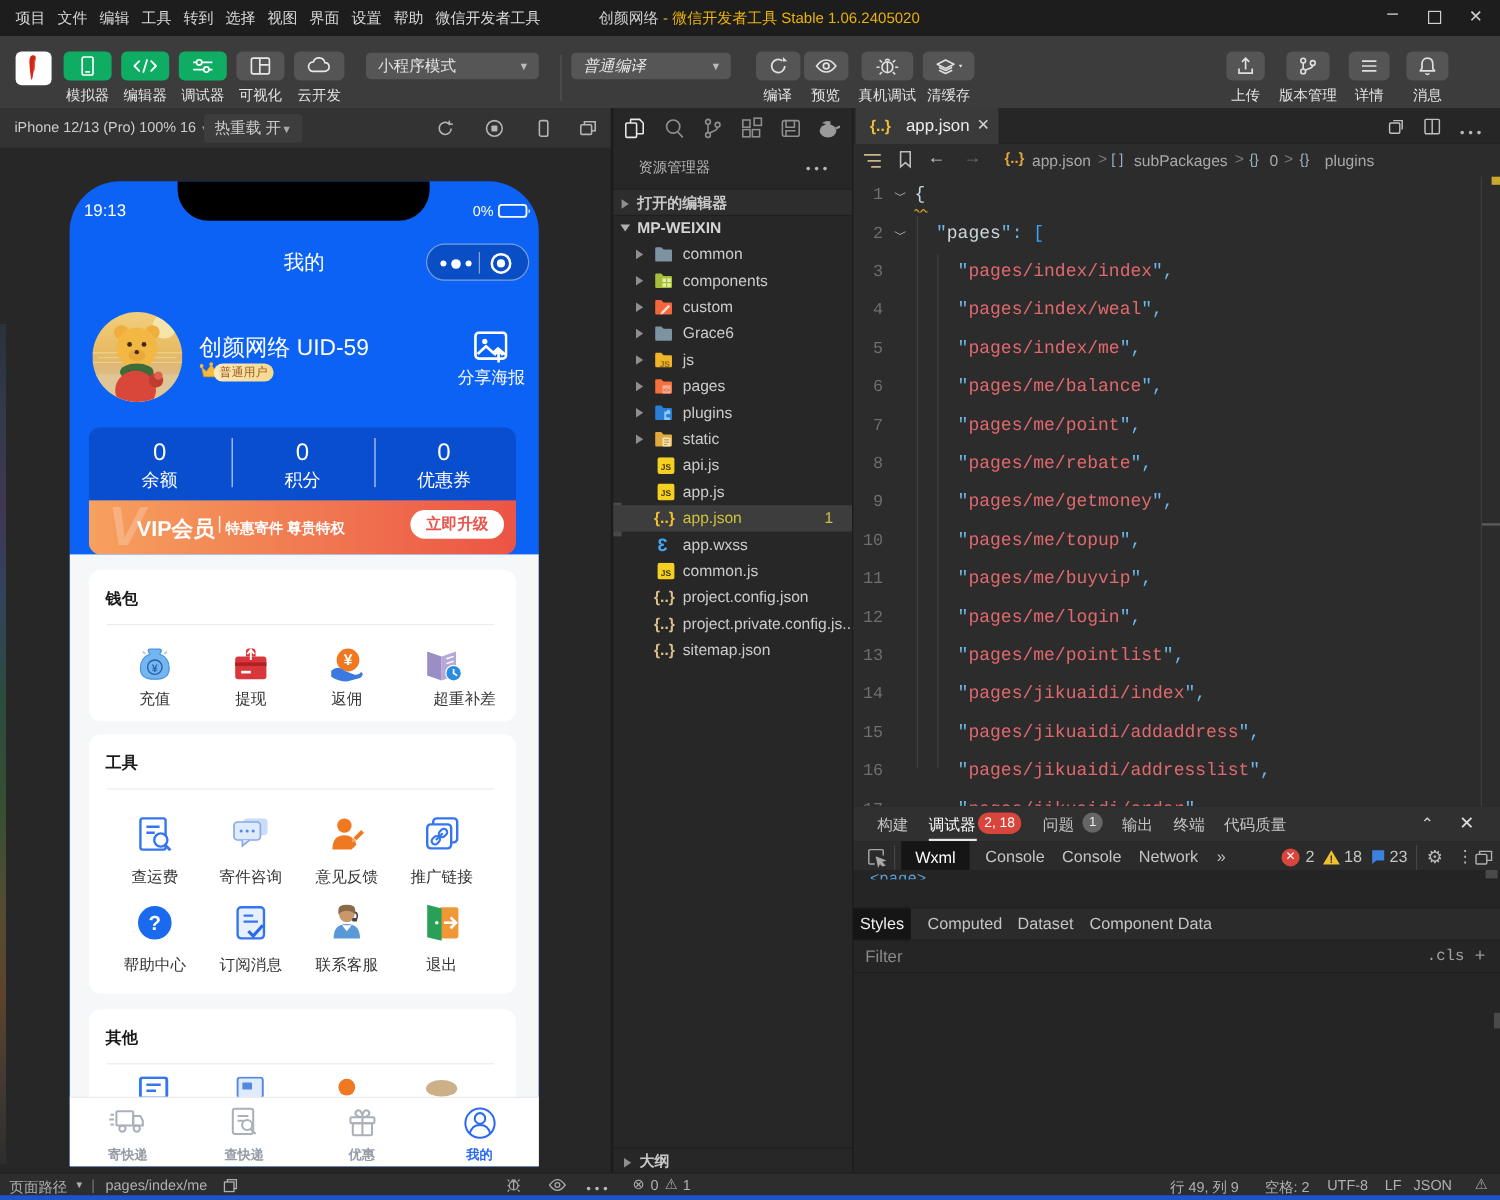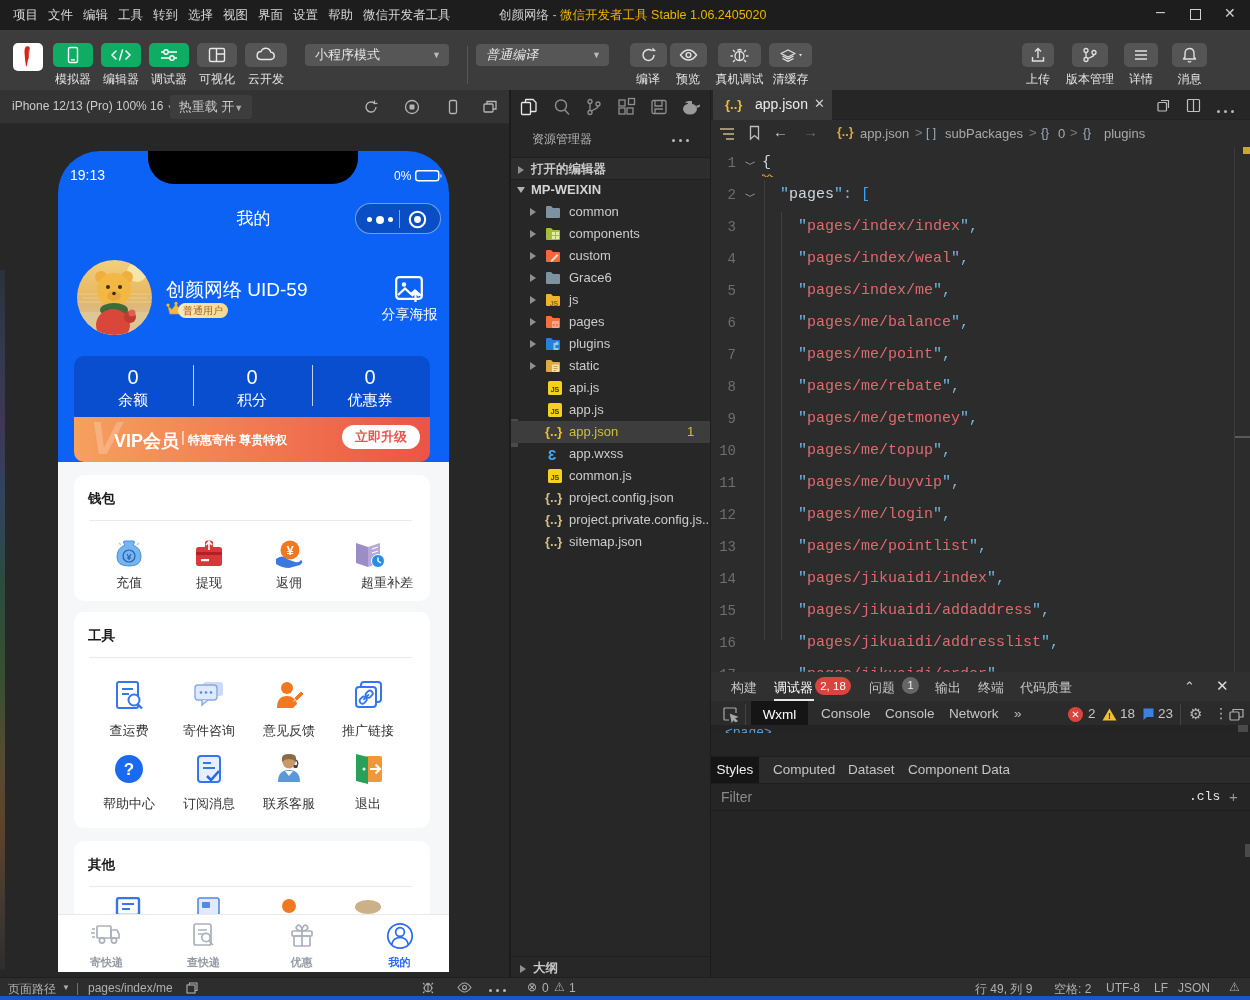--- a/index.html
+++ b/index.html
@@ -772,21 +772,21 @@
       </div>
     <div id="stylerow">
       <span class="ab" style="left:0px;top:0px;width:48px;height:26px;background:#151515;color:#f0f0f0;text-align:center;line-height:26px;">Styles</span>
       <span class="ab" style="left:62px;top:5px;">Computed</span>
       <span class="ab" style="left:137px;top:5px;">Dataset</span>
       <span class="ab" style="left:197px;top:5px;">Component Data</span>
     </div>
     <div class="ab" style="left:534px;top:172px;width:5px;height:13px;background:#4a4a4a;"></div>
     <div id="filterrow">
       <span class="ab" style="left:10px;top:5px;color:#8a8a8a;">Filter</span>
-      <span class="ab" style="left:478px;top:5px;color:#e5e5e5;font-family:'Liberation Mono',monospace;font-size:13px;">.cls</span>
+      <span class="ab" style="left:478px;top:5px;color:#a3a3a3;font-family:'Liberation Mono',monospace;font-size:13px;">.cls</span>
       <span class="ab" style="left:518px;top:4px;color:#999;font-size:15px;">+</span>
     </div>
   </div>
   <div class="ab" style="left:509px;top:90px;width:2px;height:887px;background:#1c1c1c;"></div>
   <div class="ab" style="left:710px;top:90px;width:1px;height:887px;background:#1c1c1c;"></div>
   <div class="ab" id="statusbar">
     <span class="ab" style="left:8px;top:3px;">页面路径</span>
       <span class="ab" style="left:62px;top:5px;font-size:8px;">▼</span>
     <span class="ab" style="left:76px;top:3px;color:#777;">|</span>
     <span class="ab" style="left:88px;top:3px;">pages/index/me</span>

